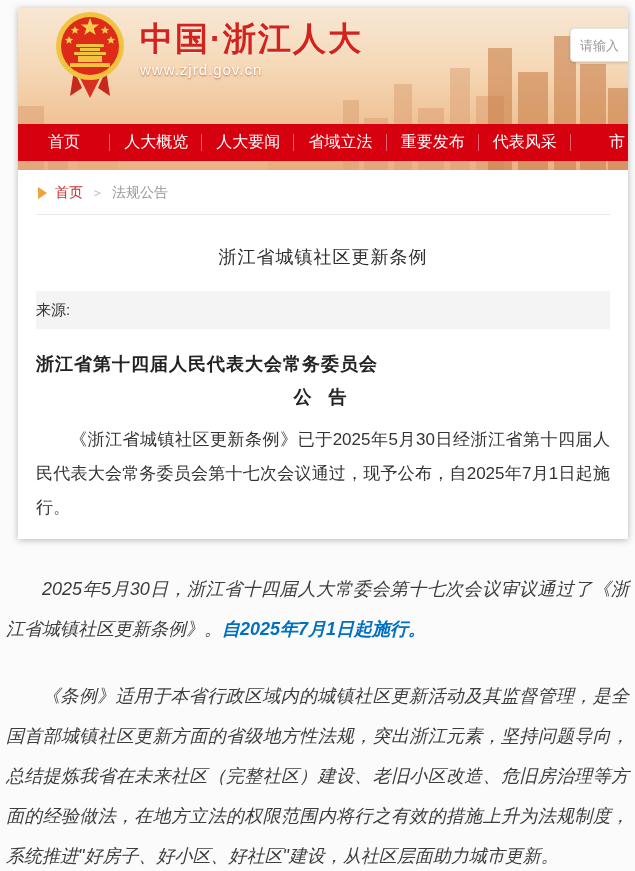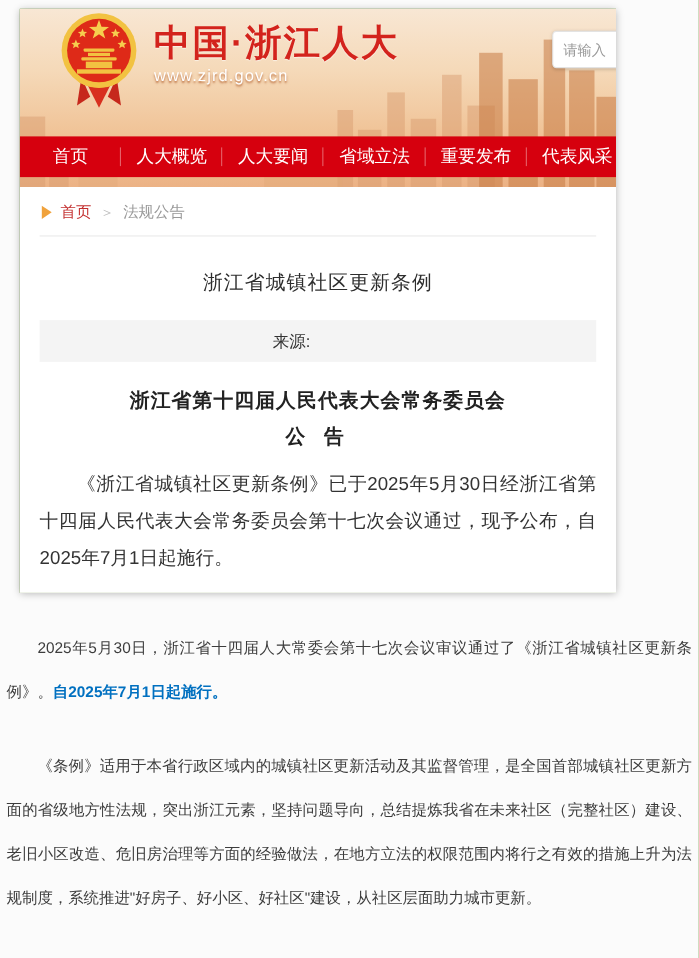--- a/index.html
+++ b/index.html
@@ -8,22 +8,22 @@
     width: 635px; min-height: 871px; margin: 0 auto;
     font-family: "Liberation Sans", "DejaVu Sans", sans-serif;
     color: #333;
   }
   .page { width: 635px; position: relative; }
 
   
   .site-card {
     position: relative;
     margin: 8px 5px 0 18px;
-    width: 542px;
-    background: #4d7c0f;
+    width: 610px;
+    background: #fdba74;
     box-shadow: 0 1px 7px rgba(0,0,0,0.28);
     overflow: hidden;
   }
 
   
   .banner {
     position: relative; height: 162px;
     background: linear-gradient(180deg, #f8e7d4 0%, #f5d9b8 35%, #f0c397 70%, #ecb285 100%);
   }
   .skyline { position: absolute; left: 0; bottom: 0; width: 100%; height: 162px; }
@@ -81,50 +81,51 @@
   .crumb-home { color: #c32f2f; cursor: pointer; }
   .crumb-sep { color: #bbb; font-size: 13px; }
   .crumb-current { color: #999; }
 
   .article-title {
     margin-top: 30px; text-align: center;
     font-size: 18px; font-weight: 500; color: #2d2d2d; letter-spacing: 1px;
   }
   .meta-bar {
     margin-top: 22px; height: 38px; background: #f4f4f4;
-    display: flex; align-items: center; justify-content: center;
+    display: flex; align-items: center; 
     font-size: 15px; color: #333;
   }
   .meta-source { margin-right: 48px; }
   .meta-time .meta-date { margin-left: 6px; }
 
   .announce-org {
-    margin-top: 23px; text-align: center;
+    margin-top: 23px; text-align: left;
     font-size: 18px; font-weight: bold; color: #222; letter-spacing: 1px;
   }
   .announce-title {
     margin-top: 9px; text-align: center;
     font-size: 18px; font-weight: bold; color: #222; letter-spacing: 6px;
   }
   .announce-no {
     margin-top: 7px; text-align: center;
     font-size: 13px; color: #444;
     font-family: "Liberation Serif", "DejaVu Serif", serif;
   }
   .announce-body {
     margin-top: 14px; font-size: 17px; line-height: 34px; color: #333;
     text-indent: 2em; text-align: justify;
   }
 
   
   .article-body { padding: 30px 6px 10px; background: transparent; }
   .article-body p {
-    font-size: 14px; line-height: 40px; color: #3c3c3c;
+    font-size: 18px; line-height: 40px; color: #3c3c3c;
     text-indent: 2em; text-align: justify;
     margin-bottom: 27px;
+    font-style: italic;
   }
   .hl { color: var(--hl-blue, #0070c0); font-weight: bold; }
 </style>
 </head>
 <body>
 
 <div class="page">
 
   <div class="site-card">
 

